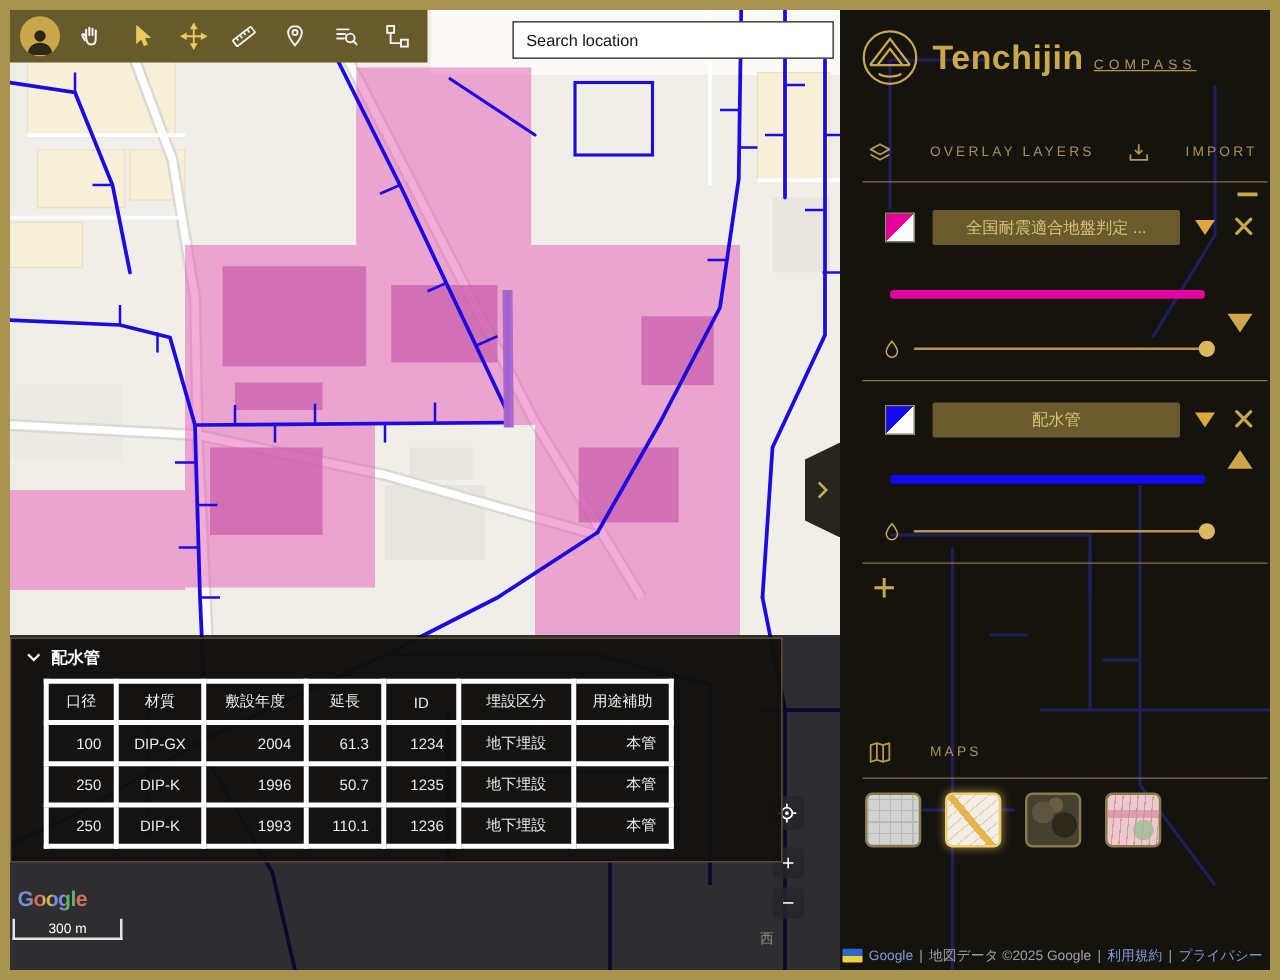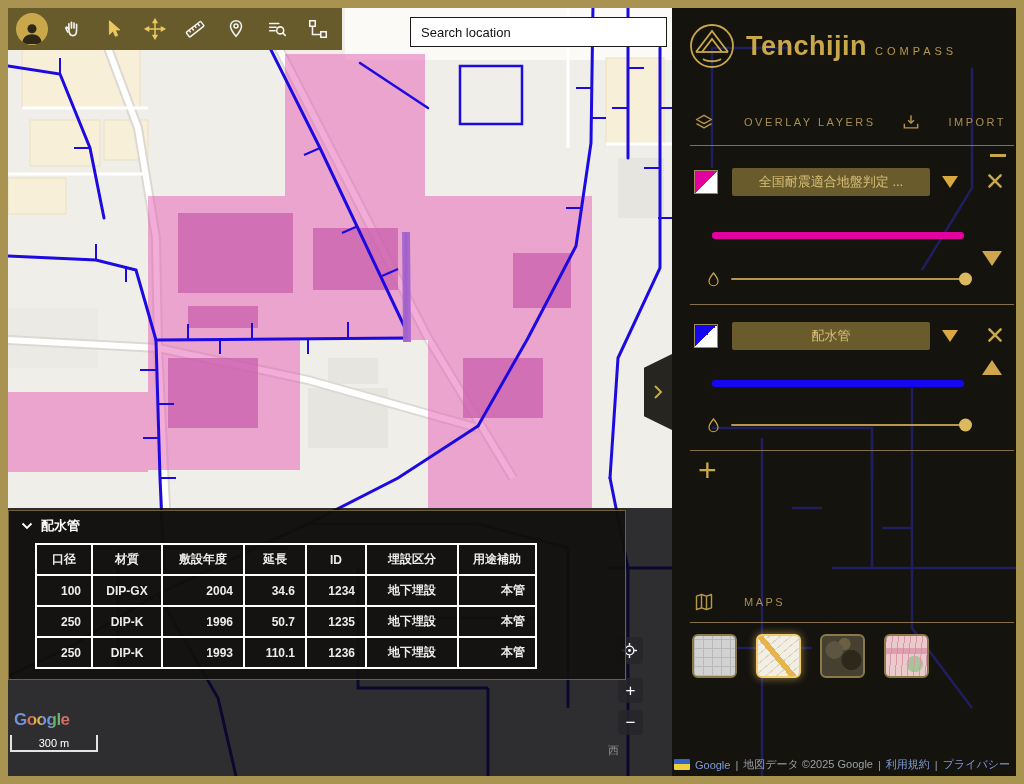--- a/index.html
+++ b/index.html
@@ -31,21 +31,21 @@
 .collapse-tab { position:absolute; left:636px; top:346px; width:28px; height:76px;
   background:rgba(22,20,14,0.92); clip-path:polygon(100% 0,0 18%,0 82%,100% 100%);
   display:flex; align-items:center; justify-content:center; z-index:15; cursor:pointer; }
 
 
 .table-panel { position:absolute; left:0; top:502px; width:618px; background:rgba(17,16,13,0.88);
   border:1px solid #6e5f35; z-index:18; padding-bottom:8px; }
 .table-title { display:flex; align-items:center; gap:8px; padding:6px 12px; color:#fff;
   font-size:13px; font-weight:bold; cursor:pointer; }
 .feature-table { border-collapse:collapse; margin:2px 0 2px 26px; font-size:12px; color:#ececec; table-layout:fixed; }
-.feature-table th,.feature-table td { border:2px solid #ffffff; padding:6px 10px; font-weight:bold; overflow:hidden; white-space:nowrap; }
+.feature-table th,.feature-table td { border:4px solid #ffffff; padding:6px 10px; font-weight:normal; overflow:hidden; white-space:nowrap; }
 .feature-table th { text-align:center; }
 .ta-r { text-align:right; } .ta-c { text-align:center;margin-top:44px; }
 
 
 .map-btn { position:absolute; background:rgba(38,38,42,0.85); border-radius:4px; color:#fff;
   display:flex; align-items:center; justify-content:center; z-index:16; cursor:pointer; user-select:none; }
 #locate-btn { left:608px; top:629px; width:27px; height:27px; }
 #locate-btn svg { width:19px; height:19px; }
 #zoomin-btn { left:610px; top:670px; width:25px; height:25px; font-size:17px; }
 #zoomout-btn { left:610px; top:702px; width:25px; height:25px; font-size:17px; }
@@ -60,32 +60,32 @@
 .partial-label { position:absolute; left:600px; top:735px; color:#8f8f8f; font-size:11px; z-index:16; }
 
 
 .sidebar { position:absolute; left:664px; top:0; width:344px; height:768px; overflow:hidden; background:#0c4a6e; }
 .sidebar-bg { position:absolute; inset:0; width:100%; height:100%; }
 .sb { position:absolute; z-index:6; }
 .brand { left:16px; top:14px; display:flex; align-items:center; gap:10px; }
 .brand svg { width:48px; height:48px; }
 .brand-text { display:flex; align-items:baseline; gap:8px; }
 .brand-name { font-size:27px; color:#c9a84c; font-weight:600; letter-spacing:.5px; }
-.brand-suffix { font-size:11px; color:#b5974e; letter-spacing:4px; }
+.brand-suffix { font-size:11px; color:#b5974e; letter-spacing:4px;text-decoration:underline; }
 
 .overlay-header { left:22px; top:104px; right:10px; display:flex; align-items:center; gap:10px; color:#a98f52; }
 .section-label { font-size:11px; letter-spacing:2.5px;margin-left:20px; }
 .import-btn { margin-left:auto; display:flex; align-items:center; gap:7px; cursor:pointer; color:#a98f52; }
 .hdr-icon { width:20px; height:20px; }
 
 .hr { position:absolute; left:18px; right:2px; border-top:1px solid #86704a; z-index:5; }
 #hr1 { top:137px; } #hrD1 { top:296px; } #hrD2 { top:442px; } #hr3 { top:614px; }
 .dash { position:absolute; right:10px; top:146px; width:16px; height:3px; background:#c9a84c; z-index:6; cursor:pointer; }
 
-.layer-row { position:absolute; left:22px; right:12px; height:28px; z-index:6; }
+.layer-row { position:absolute; left:36px; right:12px; height:28px; z-index:6; }
 #layer1-row { top:160px; } #layer2-row { top:314px; }
 .layer-checkbox { position:absolute; left:0; top:2px; width:24px; height:24px; border:1px solid #9b8a5a; cursor:pointer; }
 .cb-pink { background:linear-gradient(135deg,#e3009e 0 50%,#ffffff 50% 100%); }
 .cb-blue { background:linear-gradient(135deg,#1507ef 0 50%,#ffffff 50% 100%); }
 .layer-select { position:absolute; left:38px; top:0; width:198px; height:28px; background:#6a5b2c; border-radius:2px;
   color:#d9c077; font-size:13px; display:flex; align-items:center; justify-content:center; padding:0 8px;
   white-space:nowrap; overflow:hidden; text-overflow:ellipsis; cursor:pointer; }
 .select-caret { position:absolute; left:248px; top:8px; width:0; height:0;
   border-left:8px solid transparent; border-right:8px solid transparent; border-top:12px solid #d9a93f; cursor:pointer; }
 .layer-close { position:absolute; right:0; top:4px; width:18px; height:18px; cursor:pointer; }
@@ -337,21 +337,21 @@
             <th>ID</th>
             <th>埋設区分</th>
             <th>用途補助</th>
           </tr>
         </thead>
         <tbody>
           <tr>
             <td class="ta-r">100</td>
             <td class="ta-c">DIP-GX</td>
             <td class="ta-r">2004</td>
-            <td class="ta-r">34.6</td>
+            <td class="ta-r">61.3</td>
             <td class="ta-r">1234</td>
             <td class="ta-c">地下埋設</td>
             <td class="ta-r">本管</td>
           </tr>
           <tr>
             <td class="ta-r">250</td>
             <td class="ta-c">DIP-K</td>
             <td class="ta-r">1996</td>
             <td class="ta-r">50.7</td>
             <td class="ta-r">1235</td>

